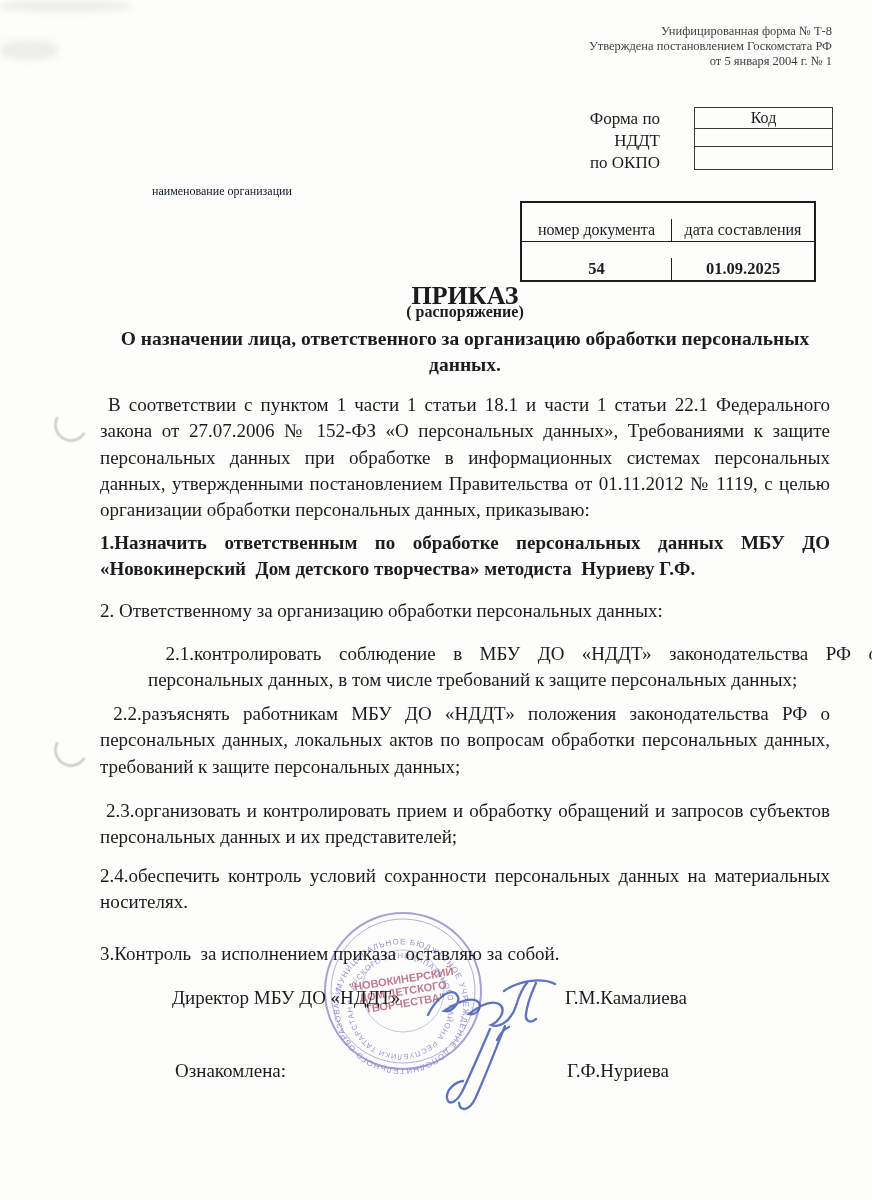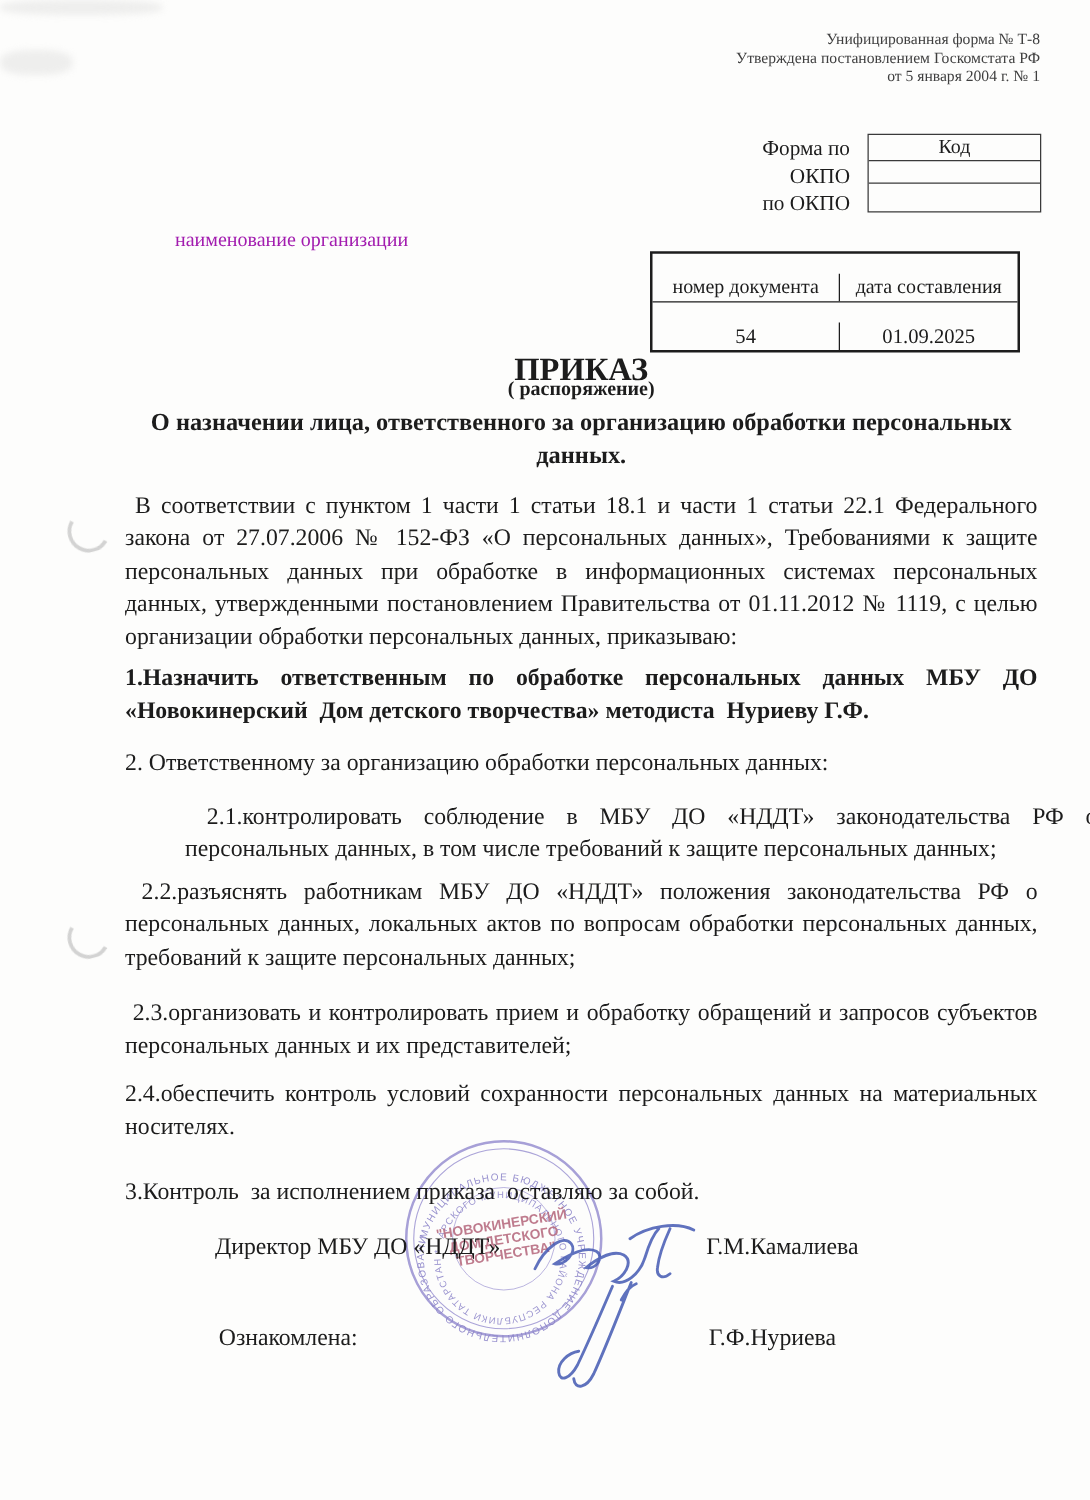--- a/index.html
+++ b/index.html
@@ -25,42 +25,42 @@
   
   .form-ref { position:absolute; top:24px; right:40px; text-align:right;
     font-size:12.5px; line-height:15px; color:#3f3f3f; }
 
   
   .org { position:absolute; left:116px; top:106px; width:480px; font-size:17.5px; line-height:26px; }
   .org .u { display:inline-block; border-bottom:1px solid #2a2a2a; white-space:pre; }
   .org .w1 { min-width:450px; }
   .org .w2 { min-width:458px; }
   .org .w3 { min-width:274px; }
-  .org-caption { position:absolute; left:140px; top:184px; font-size:16px; color:#a21caf; }
+  .org-caption { position:absolute; left:152px; top:184px; font-size:12px; color:#0f172a; }
 
   
-  .form-labels { position:absolute; left:576px; top:108px; width:104px;
+  .form-labels { position:absolute; left:556px; top:108px; width:104px;
     text-align:right; font-size:17px; line-height:22px; }
 
   
   .code-box { position:absolute; left:694px; top:107px; width:139px; height:63px;
     border:1.5px solid #3a3a3a; }
   .code-box .hdr { height:21px; border-bottom:1.5px solid #3a3a3a; text-align:center;
     font-size:16px; line-height:20px; }
   .code-box .r1 { height:18px; border-bottom:1px solid #3a3a3a; }
   .code-box .r2 { height:20px; }
 
   
   .doc-table { position:absolute; left:520px; top:201px; width:296px; border:2px solid #1d1d1d; }
   .doc-table .row { display:flex;margin-top:16px; }
   .doc-table .row.head { border-bottom:1.5px solid #1d1d1d; }
   .doc-table .cell { padding:1px 2px 2px; text-align:center; font-size:16px; line-height:19px; }
   .doc-table .c1 { width:150px; border-right:1.5px solid #1d1d1d; }
   .doc-table .c2 { flex:1; }
-  .doc-table .row.data .cell { font-weight:normal; font-size:16.5px; }
+  .doc-table .row.data .cell { font-weight:bold; font-size:16.5px; }
 
   
   .t1 { position:absolute; left:100px; top:281px; width:730px; text-align:center;
     font-weight:bold; font-size:26px; white-space:pre-wrap; }
   .t2 { position:absolute; left:100px; top:303px; width:730px; text-align:center;
     font-weight:bold; font-size:16px; white-space:pre-wrap; }
   .t3 { position:absolute; left:120px; top:326px; width:690px; text-align:center;
     font-weight:bold; font-size:19.5px; line-height:25.5px; white-space:pre-wrap; }
 
   
@@ -97,21 +97,21 @@
   <div class="form-ref">
     <div>Унифицированная форма № Т-8</div>
     <div>Утверждена постановлением Госкомстата РФ</div>
     <div>от 5 января 2004 г. № 1</div>
   </div>
 
   <div class="org-caption">наименование организации</div>
 
   <div class="form-labels">
     <div>Форма по</div>
-    <div>ОКПО</div>
+    <div>НДДТ</div>
     <div>по ОКПО</div>
   </div>
 
   <div class="code-box">
     <div class="hdr">Код</div>
     <div class="r1"></div>
     <div class="r2"></div>
   </div>
 
   <div class="doc-table">

